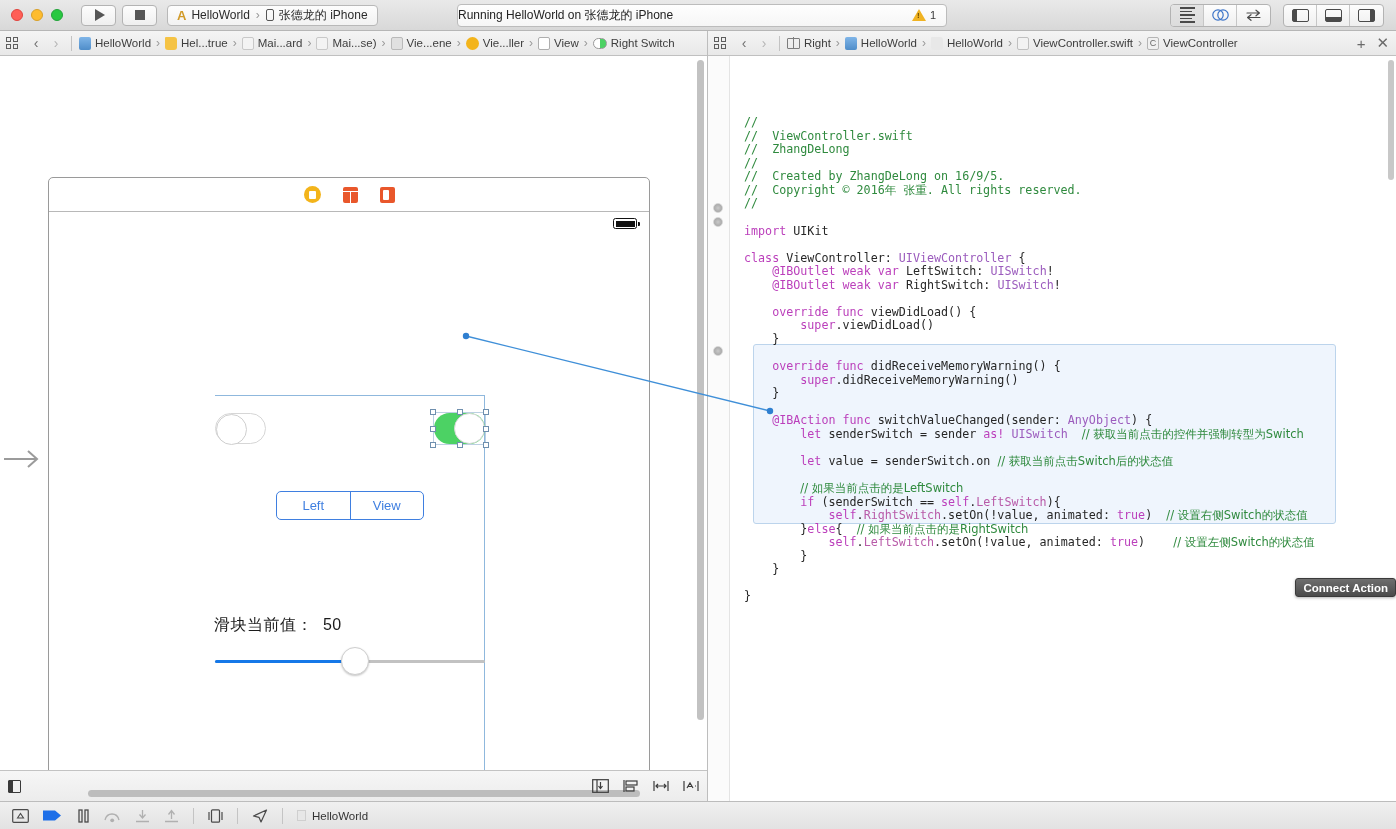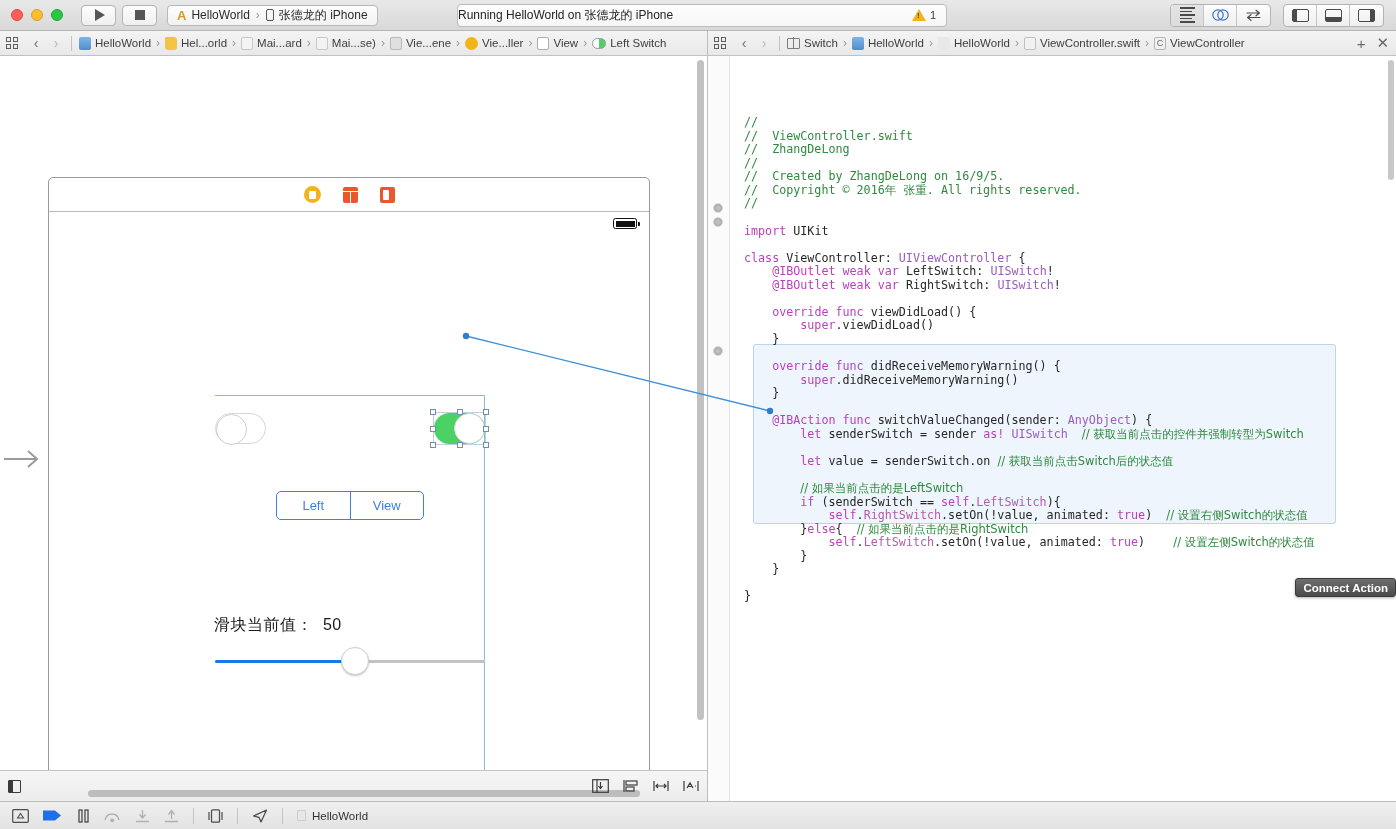--- a/index.html
+++ b/index.html
@@ -302,21 +302,21 @@
         <div class="jb-arrow">‹</div>
         <div class="jb-arrow dim">›</div>
         <div class="jb-divider"></div>
         <div class="crumb">
             <span class="ci ci-proj"></span>
             <span>HelloWorld</span>
           </div>
         <span class="crumb-sep">›</span>
         <div class="crumb">
             <span class="ci ci-folder"></span>
-            <span>Hel...orld</span>
+            <span>Hel...true</span>
           </div>
         <span class="crumb-sep">›</span>
         <div class="crumb">
             <span class="ci ci-file"></span>
             <span>Mai...ard</span>
           </div>
         <span class="crumb-sep">›</span>
         <div class="crumb">
             <span class="ci ci-file"></span>
             <span>Mai...se)</span>
@@ -332,21 +332,21 @@
             <span>Vie...ller</span>
           </div>
         <span class="crumb-sep">›</span>
         <div class="crumb">
             <span class="ci ci-view"></span>
             <span>View</span>
           </div>
         <span class="crumb-sep">›</span>
         <div class="crumb">
             <span class="ci ci-switch"></span>
-            <span>Left Switch</span>
+            <span>Right Switch</span>
           </div>
       </div>
 
       <div class="canvas-wrap">
         <svg class="outline-arrow" viewBox="0 0 42 30">
           <path d="M0,15 H32 M24,7 L33,15 L24,23" fill="none" stroke="#9b9b9b" stroke-width="2"></path>
         </svg>
 
         <div class="device">
           <div class="dock">
@@ -427,21 +427,21 @@
             <span></span>
             <span></span>
             <span></span>
             <span></span>
           </div>
         <div class="jb-arrow">‹</div>
         <div class="jb-arrow dim">›</div>
         <div class="jb-divider"></div>
         <div class="crumb">
             <span class="ci ci-manual"></span>
-            <span>Switch</span>
+            <span>Right</span>
           </div>
         <span class="crumb-sep">›</span>
         <div class="crumb">
             <span class="ci ci-proj"></span>
             <span>HelloWorld</span>
           </div>
         <span class="crumb-sep">›</span>
         <div class="crumb">
             <span class="ci ci-folder" style="background:#e8e8e8;"></span>
             <span>HelloWorld</span>

